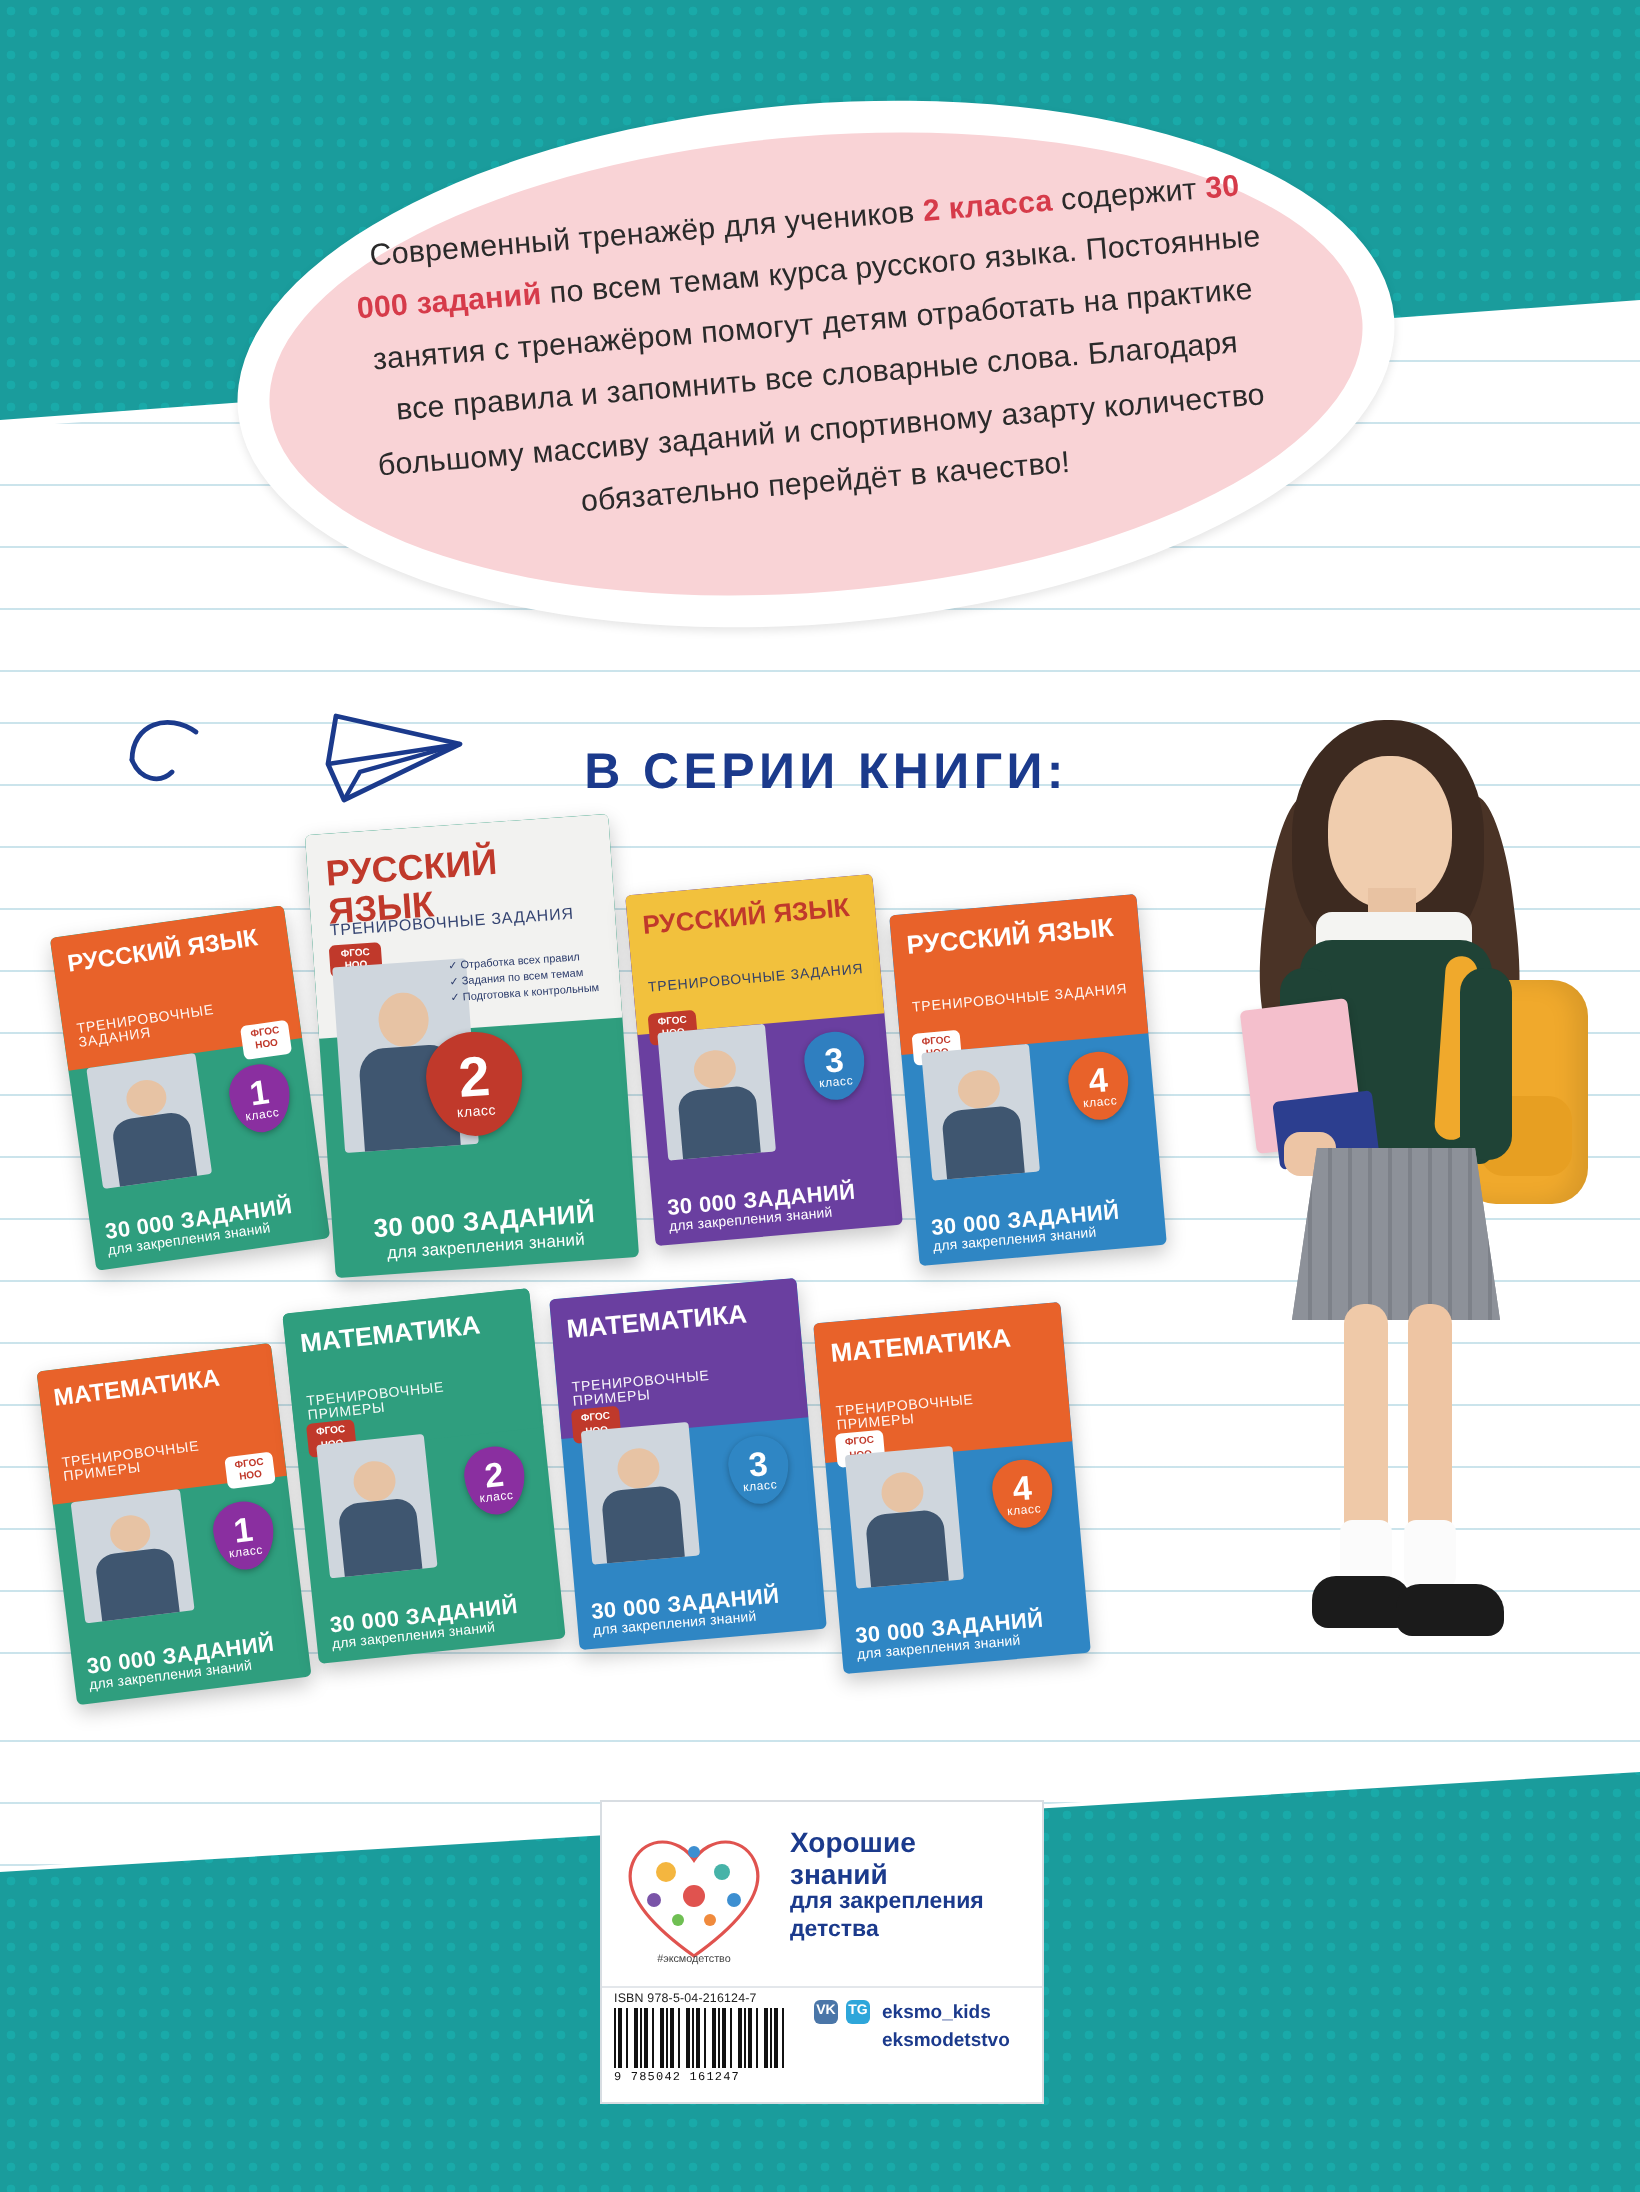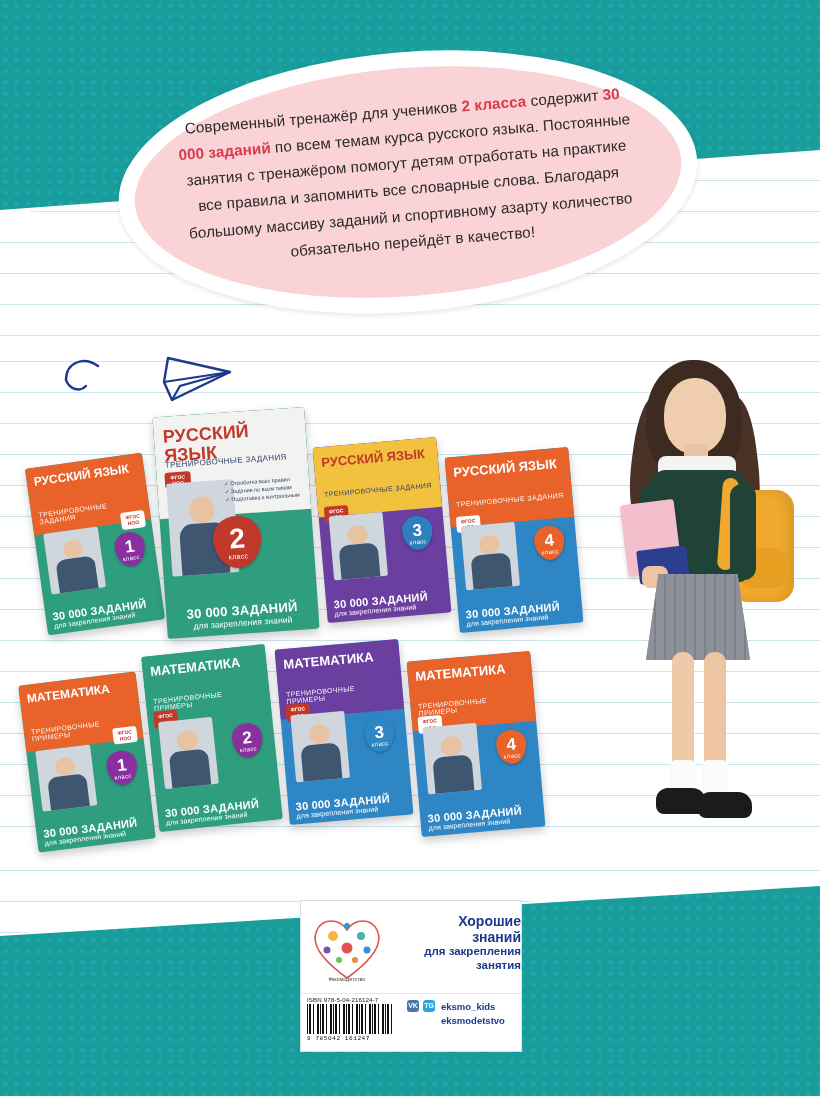--- a/index.html
+++ b/index.html
@@ -374,21 +374,21 @@
   }
   .pub-heart {
     width: 92px;
     display: flex;
     align-items: center;
     justify-content: center;
   }
   .pub-slogan {
     flex: 1;
     padding: 12px 0 0 2px;
-    text-align: right;
+    text-align: left;
   }
   .pub-slogan .l1 {
     color: #1b3a8c;
     font-weight: bold;
     font-size: 14px;
     line-height: 1.16;
   }
   .pub-slogan .l2 {
     color: #1b3a8c;
     font-weight: bold;
@@ -480,20 +480,21 @@
   </div>
 
   <svg class="deco-plane" viewBox="0 0 180 60">
     <path d="M6 30 C6 12, 24 6, 38 16" stroke="#1b3a8c" stroke-width="2.4" fill="none" stroke-linecap="round"></path>
     <path d="M6 30 C10 40, 20 42, 26 36" stroke="#1b3a8c" stroke-width="2.4" fill="none" stroke-linecap="round"></path>
     <path d="M108 8 L170 22 L112 50 L104 32 Z" stroke="#1b3a8c" stroke-width="2.4" fill="none" stroke-linejoin="round"></path>
     <path d="M104 32 L170 22" stroke="#1b3a8c" stroke-width="2.2" fill="none"></path>
     <path d="M112 50 L120 36 L170 22" stroke="#1b3a8c" stroke-width="2.2" fill="none"></path>
   </svg>
 
+  <div class="series-title">В СЕРИИ КНИГИ:</div>
 
   <div class="book" style="left:36px; top:460px; width:118px; height:168px; transform:rotate(-8deg); background:#2f9e7e;">
     <div class="bk-top" style="background:#e8622a;"></div>
     <div class="bk-title" style="font-size:12px; color:#fff;">Русский язык</div>
     <div class="bk-sub" style="top:26%; color:#fff;">ТРЕНИРОВОЧНЫЕ ЗАДАНИЯ</div>
     <div class="bk-fgos" style="right:6px; top:34%; width:22px;">ФГОС НОО</div>
     <div class="bk-kid" style="left:8%; top:40%; width:46%; height:36%;">
       <div class="head"></div>
       <div class="body"></div>
     </div>
@@ -681,21 +682,21 @@
           <circle cx="32" cy="50" r="3" fill="#6fbf53"></circle>
           <circle cx="48" cy="50" r="3" fill="#f08a3c"></circle>
           <circle cx="40" cy="16" r="3" fill="#3d8fd1"></circle>
           <text x="40" y="71" font-size="5.4" text-anchor="middle" fill="#444" font-family="Liberation Sans, sans-serif">#экcмодетство</text>
         </svg>
       </div>
       <div class="pub-slogan">
         <div class="l1">Хорошие</div>
         <div class="l1">знаний</div>
         <div class="l2">для закрепления</div>
-        <div class="l2">занятия</div>
+        <div class="l2">детства</div>
       </div>
     </div>
     <div class="pub-bottom">
       <div class="pub-barcode">
         <div class="pub-isbn">ISBN 978-5-04-216124-7</div>
         <div class="barcode"></div>
         <div class="barcode-digits">9 785042 161247</div>
       </div>
       <div class="pub-social">
         <div class="pub-social-row">

